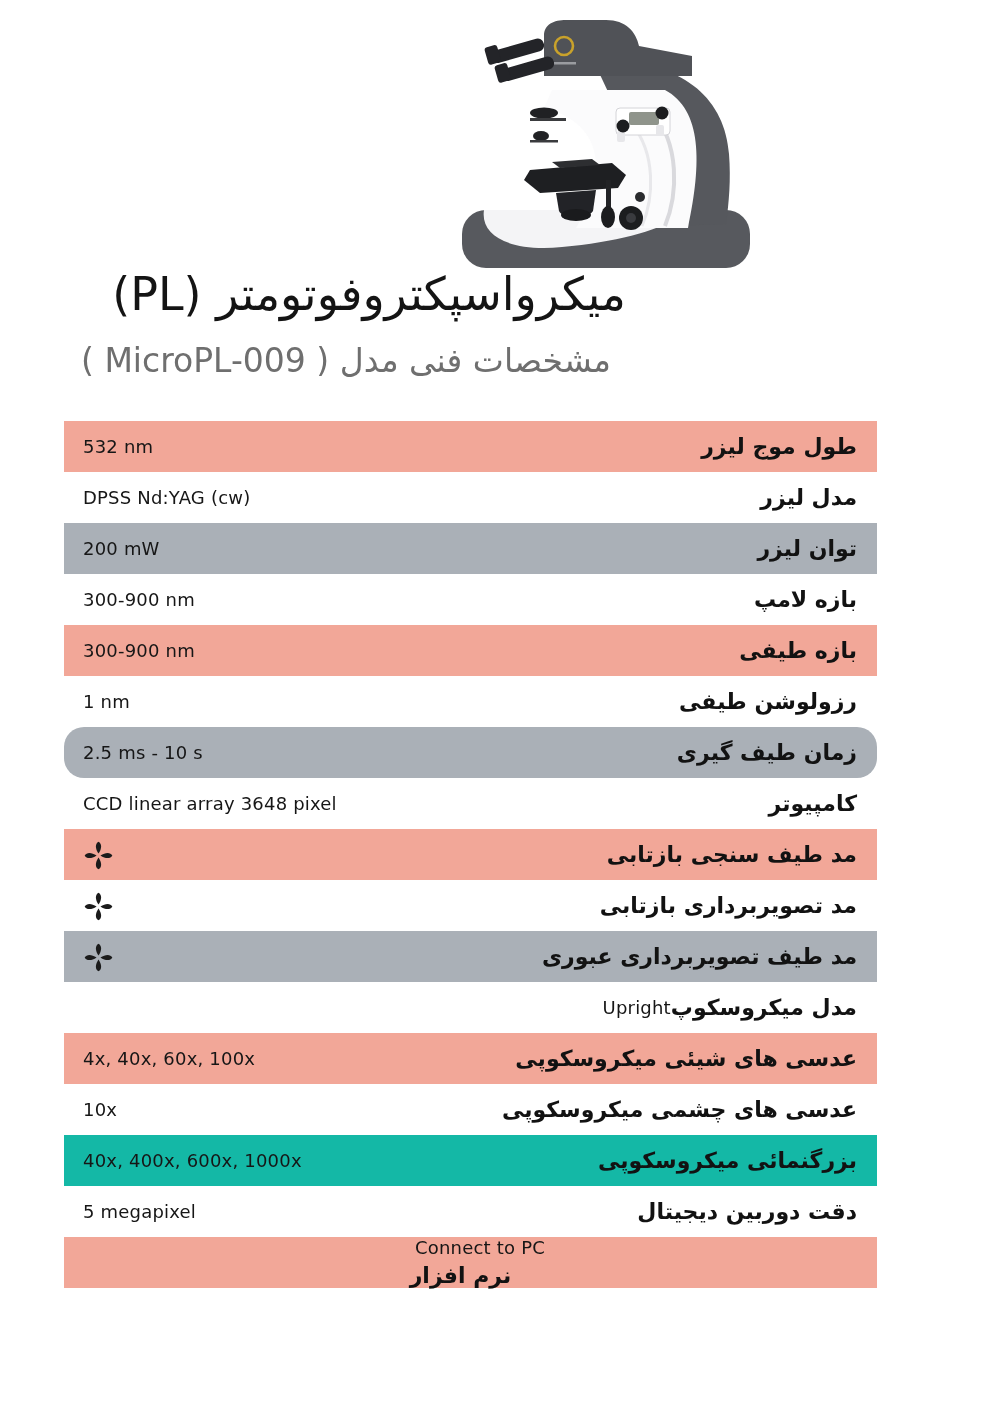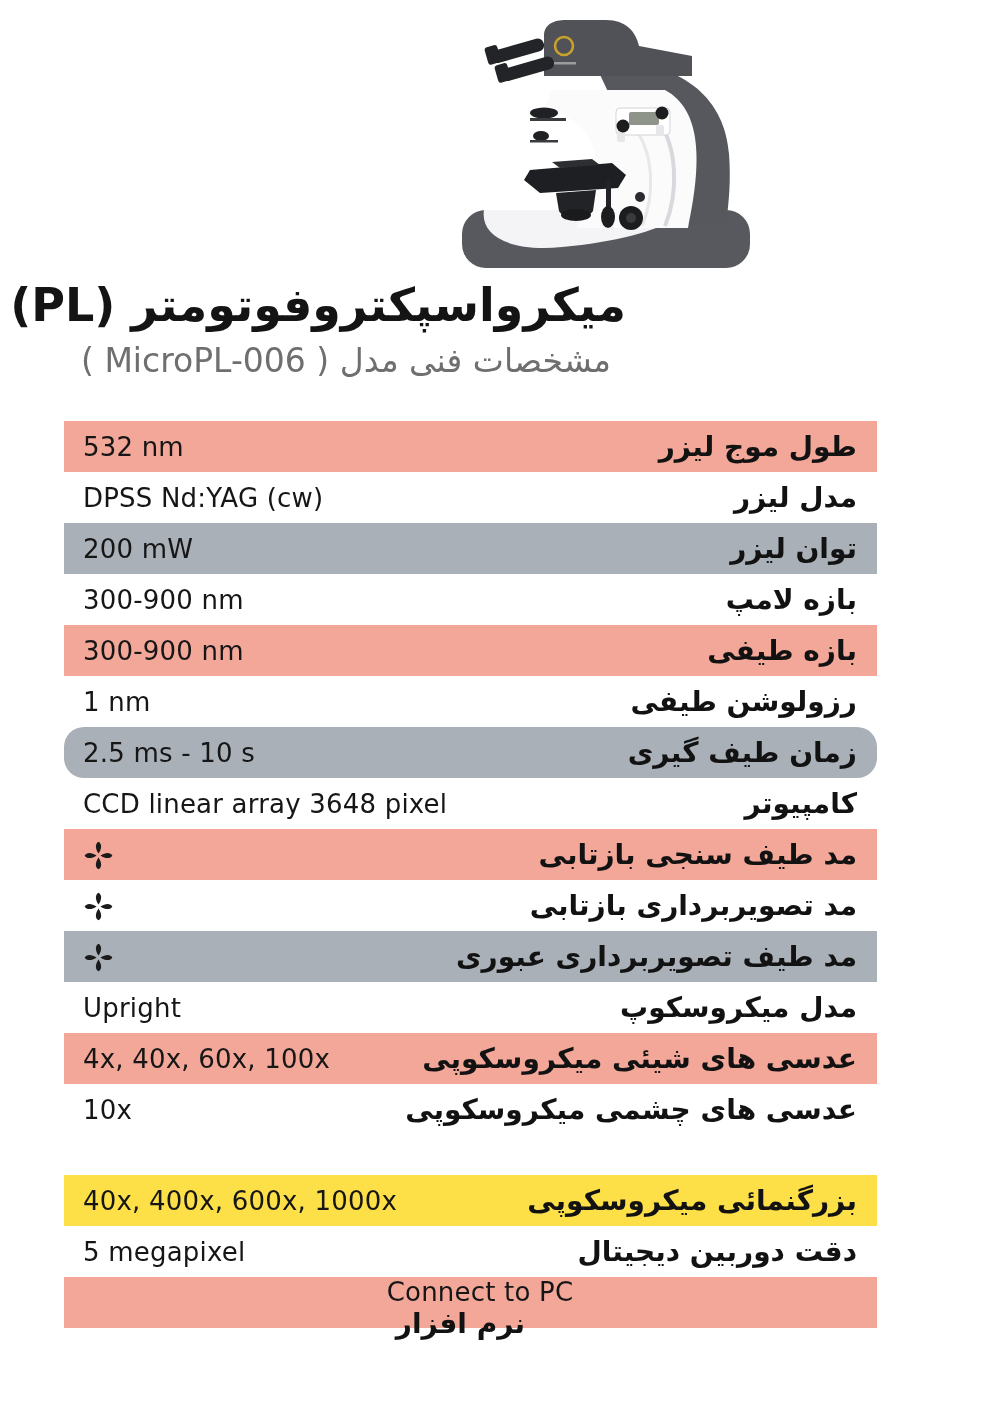--- a/index.html
+++ b/index.html
@@ -1,29 +1,29 @@
 <!DOCTYPE html>
 <html><head>
 <meta charset="utf-8">
 <style>
   html,body{margin:0;padding:0;background:#ffffff;}
   body{font-family:"DejaVu Sans","Liberation Sans",sans-serif;color:#1b1b1b;}
   .page{position:relative;width:992px;height:1413px;background:#ffffff;overflow:hidden;margin:0 auto;}
 
   .hero{position:absolute;left:440px;top:12px;width:330px;height:262px;}
 
-  .title{position:absolute;top:279px;right:366px;font-size:46px;font-weight:bold;
+  .title{position:absolute;top:268px;right:366px;font-size:46px;font-weight:normal;
          color:#141414;line-height:1.15;white-space:nowrap;direction:rtl;}
   .subtitle{position:absolute;top:341px;right:381px;font-size:33px;color:#6f6f6f;
             line-height:1.2;white-space:nowrap;direction:rtl;}
 
   .spec-table{position:absolute;left:64px;top:421px;width:813px;}
   .spec-row{display:flex;justify-content:space-between;align-items:center;height:51px;}
-  .spec-value{display:flex;align-items:center;padding-left:19px;font-size:26px;color:#161616;letter-spacing:.2px;}
-  .spec-label{padding-right:20px;font-size:28px;font-weight:bold;color:#121212;direction:rtl;white-space:nowrap;}
+  .spec-value{display:flex;align-items:center;padding-left:19px;font-size:18px;color:#161616;letter-spacing:.2px;}
+  .spec-label{padding-right:20px;font-size:22px;font-weight:bold;color:#121212;direction:rtl;white-space:nowrap;}
   .flower{width:31px;height:31px;display:none;margin-top:2px;}
   .spec-row.has-icon .flower{display:block;}
 </style>
 </head>
 <body>
 
 <div class="page">
 
   <div class="hero">
     <svg viewBox="0 0 330 262" width="330" height="262" aria-hidden="true">
@@ -76,21 +76,21 @@
         <rect x="166" y="168" width="5" height="36" fill="#222326"></rect>
         <ellipse cx="168" cy="205" rx="7" ry="11" fill="#1c1d1f"></ellipse>
         <circle cx="191" cy="206" r="12" fill="#1c1d1f"></circle>
         <circle cx="191" cy="206" r="5" fill="#3a3b3f"></circle>
         <circle cx="200" cy="185" r="5" fill="#2a2b2e"></circle>
       </g>
     </svg>
   </div>
 
   <div class="title">میکرواسپکتروفوتومتر (PL)</div>
-  <div class="subtitle">مشخصات فنی  مدل ( MicroPL-006 )</div>
+  <div class="subtitle">مشخصات فنی  مدل ( MicroPL-009 )</div>
 
   <div class="spec-table">
     <div class="spec-row" style="background: rgb(242, 167, 152);">
       <div class="spec-value">
 
         <span class="value-text">532 nm</span>
       </div>
       <div class="spec-label">طول موج لیزر</div>
     </div>
 
@@ -188,21 +188,21 @@
             <path d="M20,17.5 C15.5,11 15.5,4.5 20,2.2 C24.5,4.5 24.5,11 20,17.5 Z" transform="rotate(90 20 20)"></path>
             <path d="M20,17.5 C15.5,11 15.5,4.5 20,2.2 C24.5,4.5 24.5,11 20,17.5 Z" transform="rotate(180 20 20)"></path>
             <path d="M20,17.5 C15.5,11 15.5,4.5 20,2.2 C24.5,4.5 24.5,11 20,17.5 Z" transform="rotate(270 20 20)"></path>
           </g>
         </svg>
 
       </div>
       <div class="spec-label">مد  طیف تصویربرداری عبوری</div>
     </div>
 
-    <div class="spec-row" style="background: transparent;">
+    <div class="spec-row" style="background: transparent; justify-content: flex-end;">
       <div class="spec-value">
 
         <span class="value-text">Upright</span>
       </div>
       <div class="spec-label">مدل میکروسکوپ</div>
     </div>
 
     <div class="spec-row" style="background: rgb(242, 167, 152);">
       <div class="spec-value">
 
@@ -212,21 +212,21 @@
     </div>
 
     <div class="spec-row" style="background: transparent;">
       <div class="spec-value">
 
         <span class="value-text">10x</span>
       </div>
       <div class="spec-label">عدسی های چشمی میکروسکوپی</div>
     </div>
 
-    <div class="spec-row" style="background: #fde047; margin-top: 40px;">
+    <div class="spec-row" style="background: #14b8a6;">
       <div class="spec-value">
 
         <span class="value-text">40x, 400x, 600x, 1000x</span>
       </div>
       <div class="spec-label">بزرگنمائی میکروسکوپی</div>
     </div>
 
     <div class="spec-row" style="background: transparent;">
       <div class="spec-value">
 

